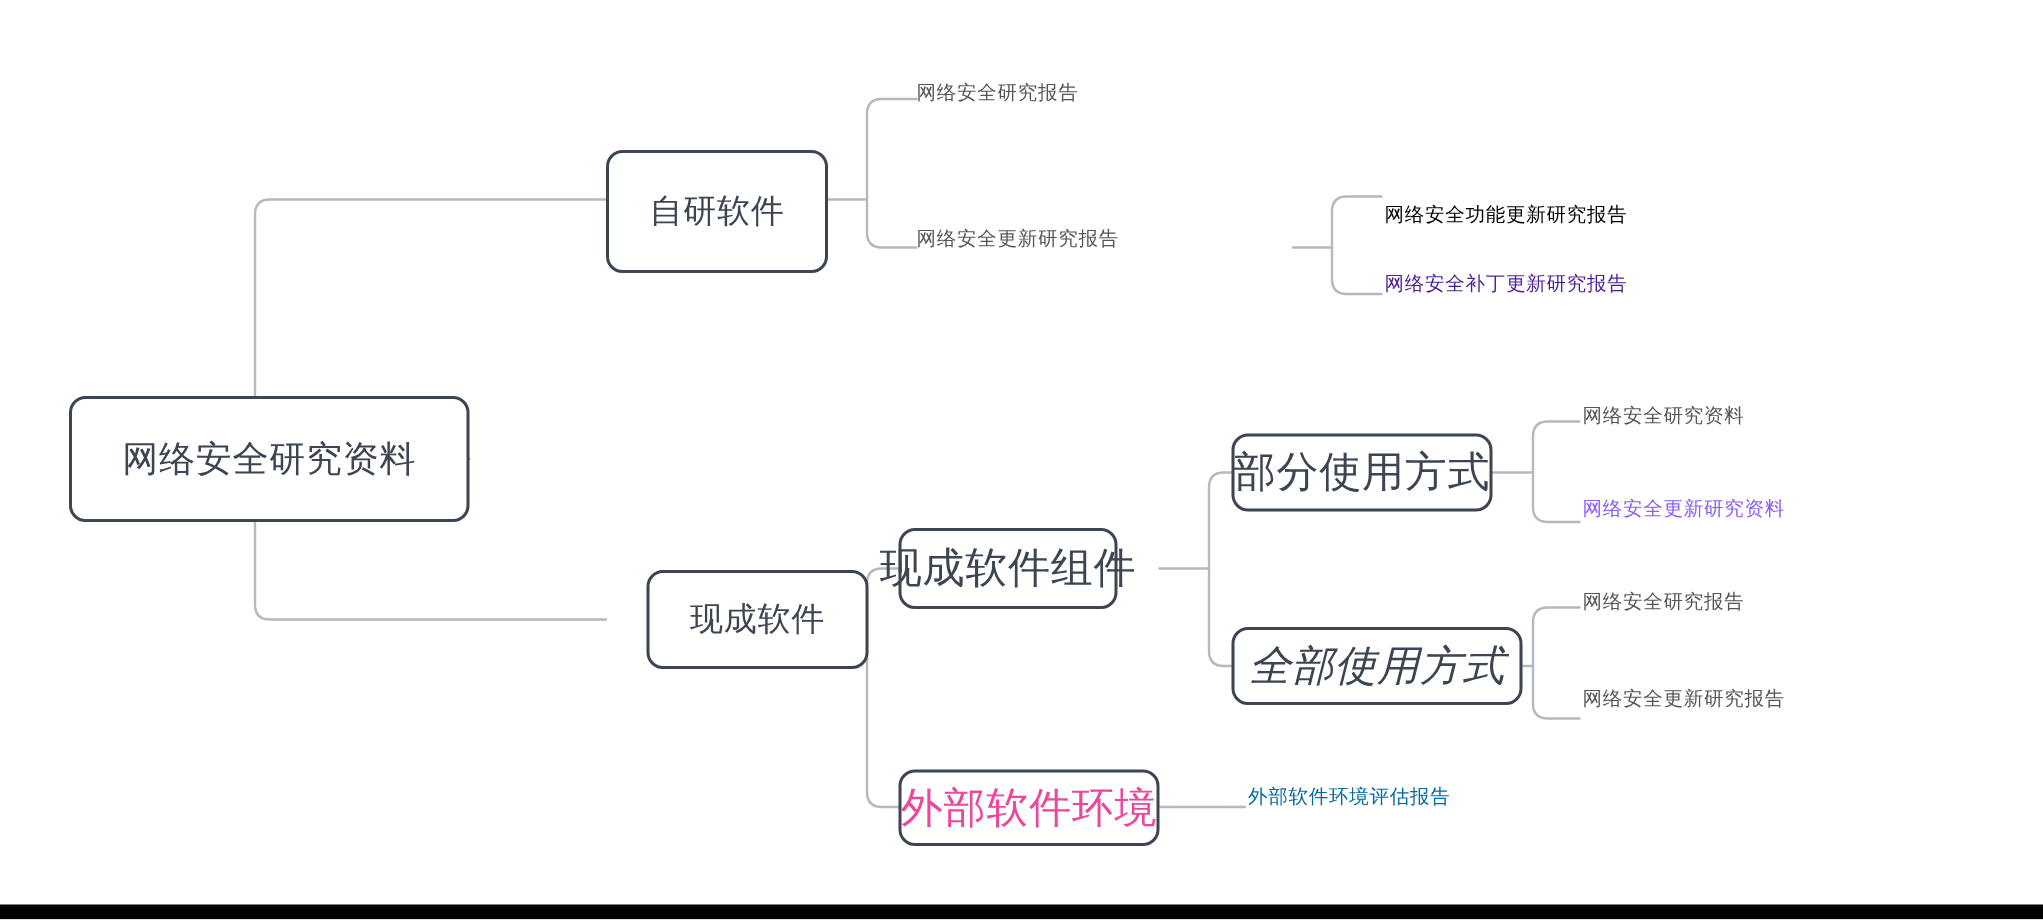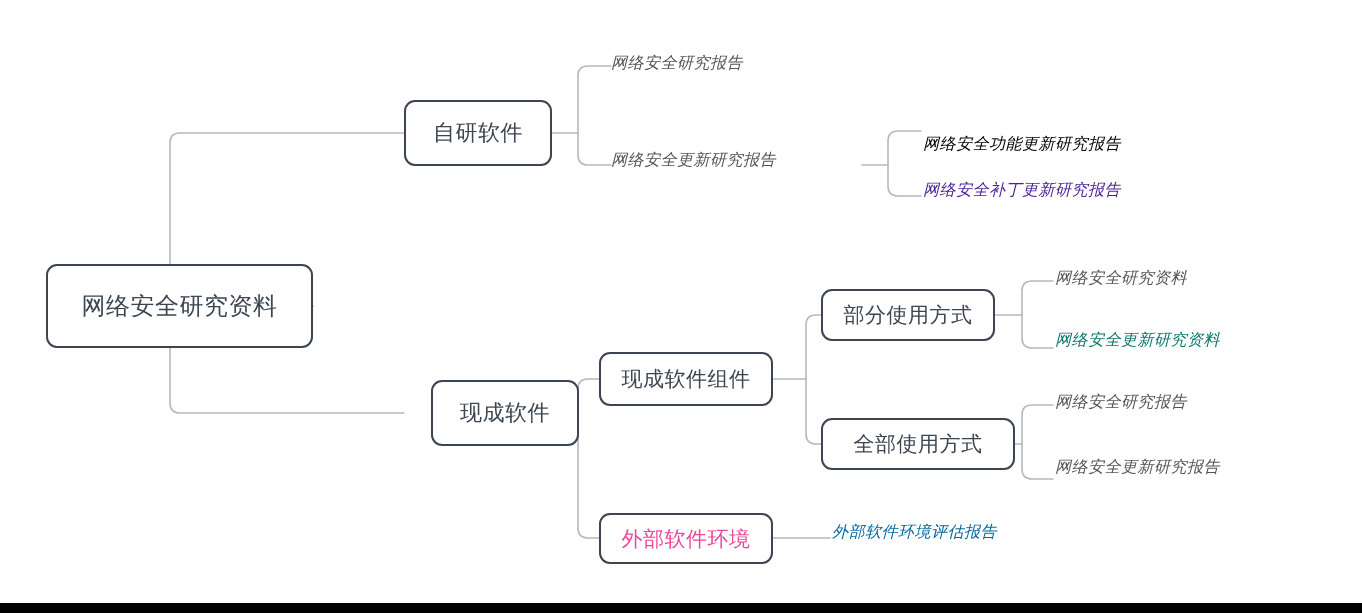--- a/index.html
+++ b/index.html
@@ -37,32 +37,31 @@
     white-space: nowrap;
     letter-spacing: 0.5px;
   }
   .node.root {
     font-size: 24px;
   }
   .node.lvl2 {
     font-size: 22px;
   }
   .node.lvl3 {
-    font-size: 21px;
+    font-size: 28px;
   }
   .leaf {
     position: absolute;
     color: #555555;
-    font-size: 16px;
+    font-size: 13px;
     white-space: nowrap;
     letter-spacing: 0.5px;
     line-height: 1;
     display: flex;
     align-items: center;
-    font-style: italic;
   }
   .bottom-bar {
     position: absolute;
     left: 0;
     bottom: 0;
     width: 1362px;
     height: 10px;
     background: #000000;
   }
 </style>
@@ -93,55 +92,55 @@
       <path d="M 995 444 L 1022 444" fill="none" stroke="#b5b9bd" stroke-width="1.6" stroke-linecap="round"></path>
       <path d="M 1022 444 L 1022 415 Q 1022 405 1032 405 L 1053 405" fill="none" stroke="#b5b9bd" stroke-width="1.6" stroke-linecap="round"></path>
       <path d="M 1022 444 L 1022 469 Q 1022 479 1032 479 L 1053 479" fill="none" stroke="#b5b9bd" stroke-width="1.6" stroke-linecap="round"></path>
       <path d="M 773 538 L 830 538" fill="none" stroke="#b5b9bd" stroke-width="1.6" stroke-linecap="round"></path>
     </svg>
 
   <div class="node root" style="left: 46px; top: 264px; width: 267px; height: 84px; border-color: rgb(60, 69, 81); color: rgb(60, 69, 81);">
     <span>网络安全研究资料</span>
   </div>
 
-  <div class="node lvl2" style="left: 404px; top: 100px; width: 148px; height: 66px; border-color: rgb(60, 69, 81); color: rgb(60, 69, 81);">
+  <div class="node lvl2" style="left: 404px; top: 100px; width: 148px; height: 82px; border-color: rgb(60, 69, 81); color: rgb(60, 69, 81);">
     <span>自研软件</span>
   </div>
 
   <div class="node lvl2" style="left: 404px; top: 380px; width: 148px; height: 66px; border-color: rgb(60, 69, 81); color: rgb(60, 69, 81); margin-left: 27px;">
     <span>现成软件</span>
   </div>
 
-  <div class="node lvl3" style="left: 599px; top: 352px; width: 174px; height: 54px; border-color: rgb(60, 69, 81); color: rgb(60, 69, 81);">
+  <div class="node lvl3" style="left: 599px; top: 352px; width: 146px; height: 54px; border-color: rgb(60, 69, 81); color: rgb(60, 69, 81);">
     <span>现成软件组件</span>
   </div>
 
   <div class="node lvl3" style="left: 599px; top: 513px; width: 174px; height: 51px; border-color: rgb(60, 69, 81); color: #ec4899;">
     <span>外部软件环境</span>
   </div>
 
   <div class="node lvl3" style="left: 821px; top: 289px; width: 174px; height: 52px; border-color: rgb(60, 69, 81); color: rgb(60, 69, 81);">
     <span>部分使用方式</span>
   </div>
 
-  <div class="node lvl3" style="left: 821px; top: 418px; width: 194px; height: 52px; border-color: rgb(60, 69, 81); color: rgb(60, 69, 81);">
+  <div class="node lvl3" style="left: 821px; top: 418px; width: 194px; height: 52px; border-color: rgb(60, 69, 81); color: rgb(60, 69, 81); font-style: italic;">
     <span>全部使用方式</span>
   </div>
 
   <div class="leaf" style="left: 611px; top: 55px; color: rgb(85, 85, 85);">网络安全研究报告</div>
 
   <div class="leaf" style="left: 611px; top: 152px; color: rgb(85, 85, 85);">网络安全更新研究报告</div>
 
   <div class="leaf" style="left: 923px; top: 136px; color: #000000;">网络安全功能更新研究报告</div>
 
   <div class="leaf" style="left: 923px; top: 182px; color: #4c1d95;">网络安全补丁更新研究报告</div>
 
   <div class="leaf" style="left: 1055px; top: 270px; color: rgb(85, 85, 85);">网络安全研究资料</div>
 
-  <div class="leaf" style="left: 1055px; top: 332px; color: #0f766e;">网络安全更新研究资料</div>
+  <div class="leaf" style="left: 1055px; top: 332px; color: #8b5cf6;">网络安全更新研究资料</div>
 
   <div class="leaf" style="left: 1055px; top: 394px; color: rgb(85, 85, 85);">网络安全研究报告</div>
 
   <div class="leaf" style="left: 1055px; top: 459px; color: rgb(85, 85, 85);">网络安全更新研究报告</div>
 
   <div class="leaf" style="left: 832px; top: 524px; color: #0369a1;">外部软件环境评估报告</div>
 
   <div class="bottom-bar"></div>
 </div>
 

